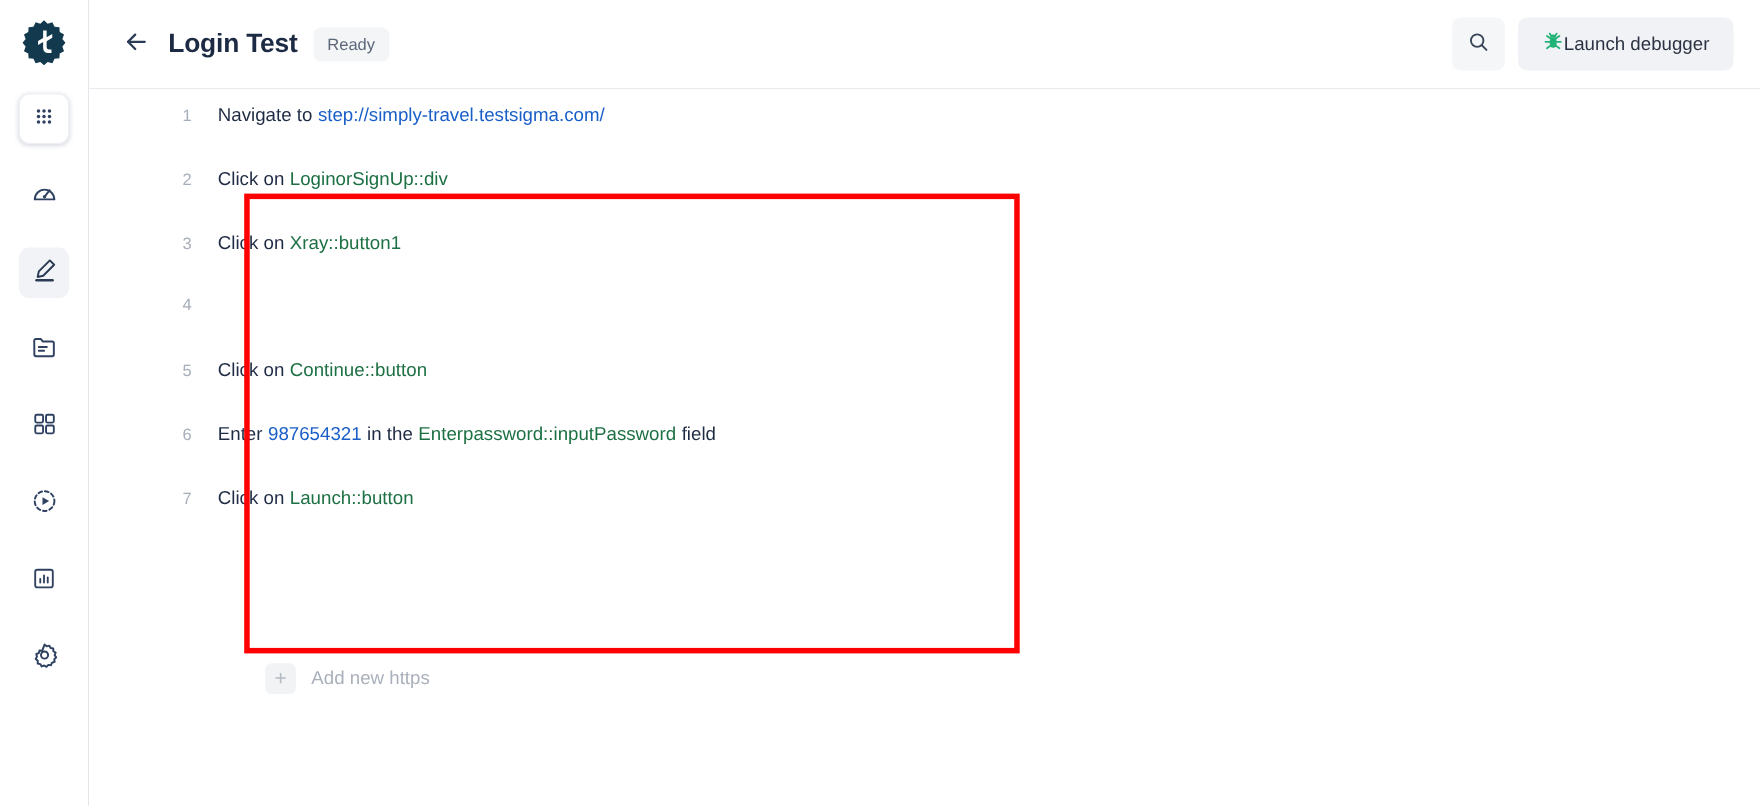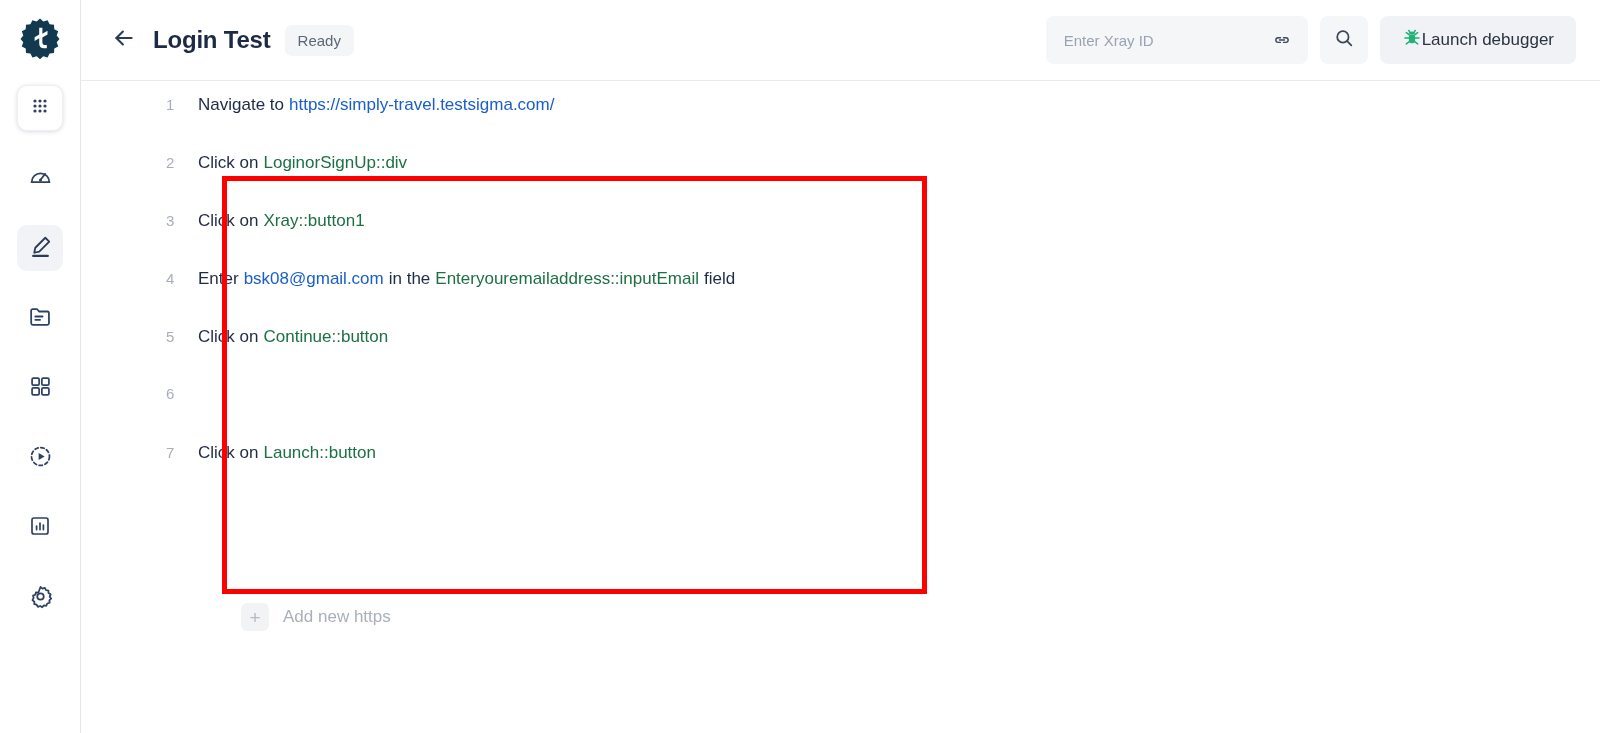--- a/index.html
+++ b/index.html
@@ -337,30 +337,20 @@
             <path d="M19 12 H5"></path>
               <path d="M11 6 L5 12 l6 6"></path>
           </svg>
         </span>
       </div>
       <div class="page-title">Login Test</div>
       <div class="status-badge">Ready</div>
 
       <div class="topbar-right">
 
-        <div class="xray-box">
-          <input class="xray-input" type="text" placeholder="Enter Xray ID" style="">
-          <span class="link-ico">
-            <svg width="20" height="20" viewBox="0 0 24 24" fill="none" stroke="#3c4757" stroke-width="1.7" stroke-linecap="round">
-              <path d="M10.2 9.2 H7.4 a2.8 2.8 0 0 0 0 5.6 h2.8"></path>
-              <path d="M13.8 9.2 h2.8 a2.8 2.8 0 0 1 0 5.6 h-2.8"></path>
-              <path d="M9 12 h6"></path>
-            </svg>
-          </span>
-        </div>
 
         <div class="icon-btn">
           <span>
             <svg width="22" height="22" viewBox="0 0 24 24" fill="none" stroke="#3a4659" stroke-width="1.9" stroke-linecap="round">
               <circle cx="10.8" cy="10.8" r="6.2"></circle>
                 <path d="M15.4 15.4 L20 20"></path>
             </svg>
           </span>
         </div>
 
@@ -382,40 +372,40 @@
           <span>Launch debugger</span>
         </div>
 
       </div>
     </div>
 
     <div class="main">
       <div class="steps-wrap" id="steps-wrap">
           <div class="step-row">
             <div class="step-num">1</div>
-            <div class="step-text"><span class="tok tok-kw">Navigate to</span><span class="tok tok-val">https://simply-travel.testsigma.com/</span></div>
+            <div class="step-text"><span class="tok tok-kw">Navigate to</span><span class="tok tok-val">step://simply-travel.testsigma.com/</span></div>
           </div>
           <div class="step-row">
             <div class="step-num">2</div>
             <div class="step-text"><span class="tok tok-kw">Click on</span><span class="tok tok-el">LoginorSignUp::div</span></div>
           </div>
           <div class="step-row">
             <div class="step-num">3</div>
             <div class="step-text"><span class="tok tok-kw">Click on</span><span class="tok tok-el">Xray::button1</span></div>
           </div>
           <div class="step-row">
             <div class="step-num">4</div>
-            <div class="step-text"><span class="tok tok-kw">Enter</span><span class="tok tok-val">bsk08@gmail.com</span><span class="tok tok-kw">in the</span><span class="tok tok-el">Enteryouremailaddress::inputEmail</span><span class="tok tok-kw">field</span></div>
           </div>
           <div class="step-row">
             <div class="step-num">5</div>
             <div class="step-text"><span class="tok tok-kw">Click on</span><span class="tok tok-el">Continue::button</span></div>
           </div>
           <div class="step-row">
             <div class="step-num">6</div>
+            <div class="step-text"><span class="tok tok-kw">Enter</span><span class="tok tok-val">987654321</span><span class="tok tok-kw">in the</span><span class="tok tok-el">Enterpassword::inputPassword</span><span class="tok tok-kw">field</span></div>
           </div>
           <div class="step-row">
             <div class="step-num">7</div>
             <div class="step-text"><span class="tok tok-kw">Click on</span><span class="tok tok-el">Launch::button</span></div>
           </div>
         </div>
 
       <div class="redbox"></div>
 
       <div class="addrow">

